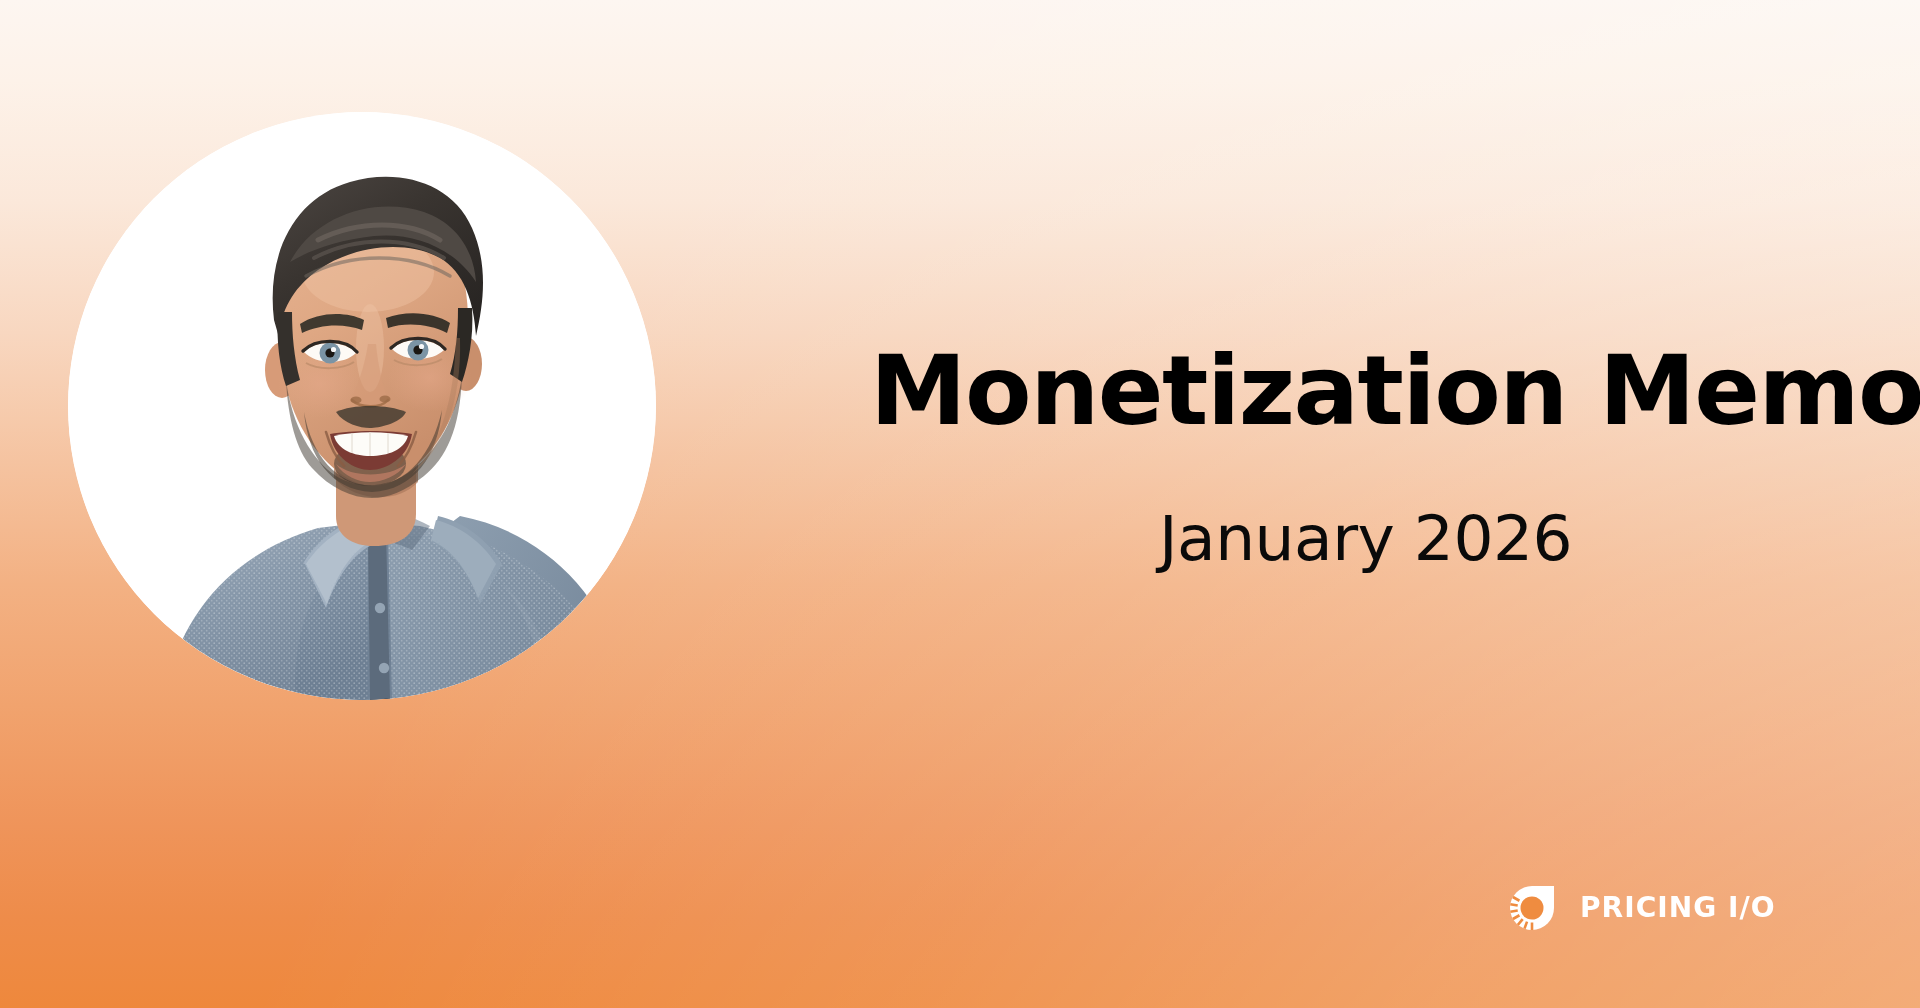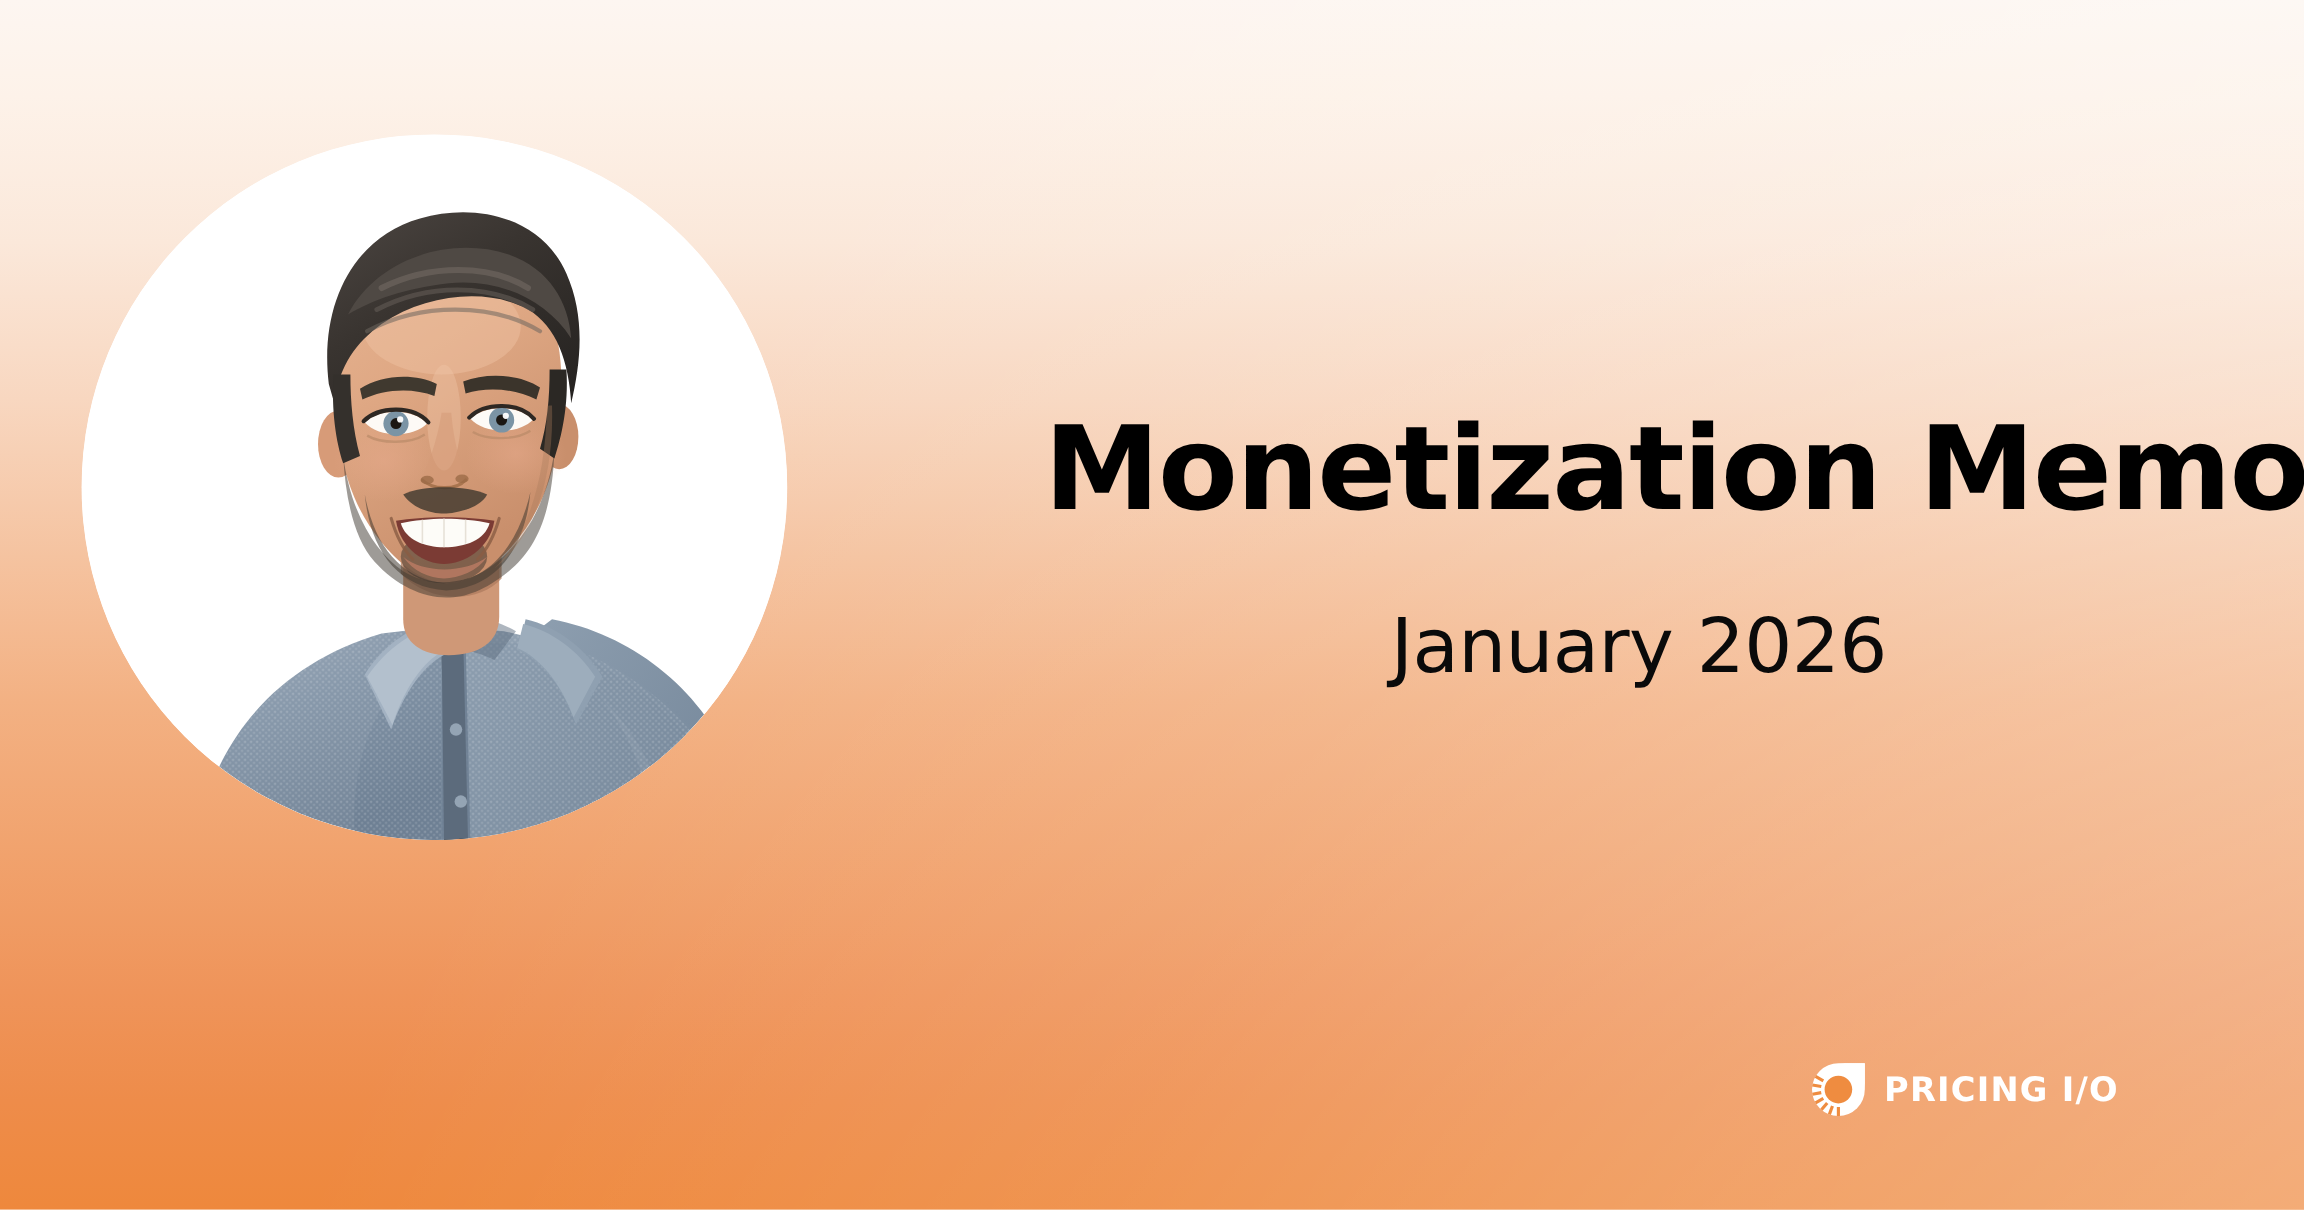--- a/index.html
+++ b/index.html
@@ -95,21 +95,21 @@
     white-space: nowrap;
   }
 
   
   .logo {
     position: absolute;
     left: 1508px;
     top: 880px;
     display: flex;
     align-items: center;
-    gap: 14px;
+    gap: 24px;
     height: 56px;
   }
   .logo-mark {
     display: block;
     width: 48px;
     height: 48px;
   }
   .logo-word {
     display: block;
     height: 34px;

